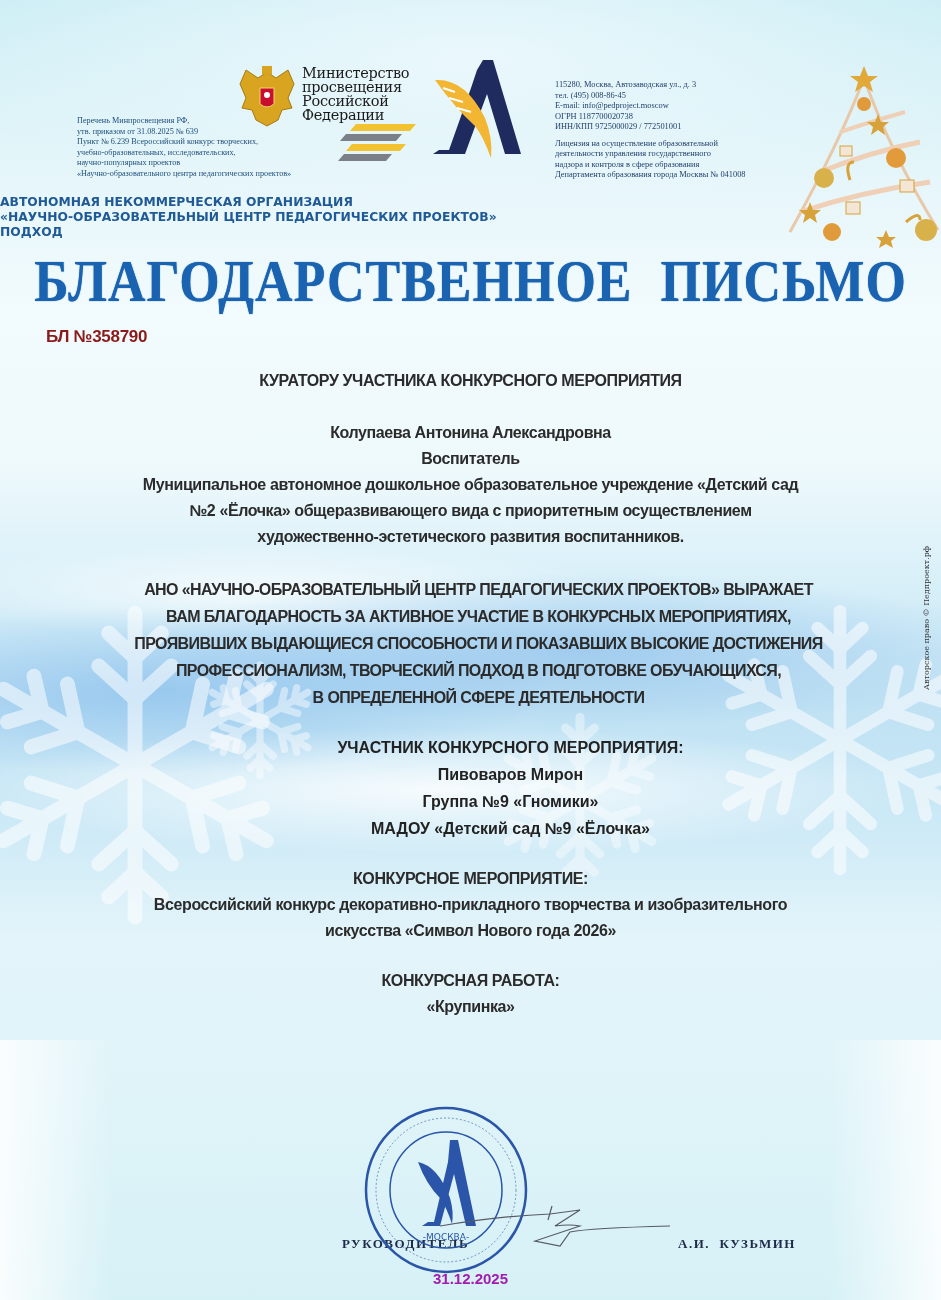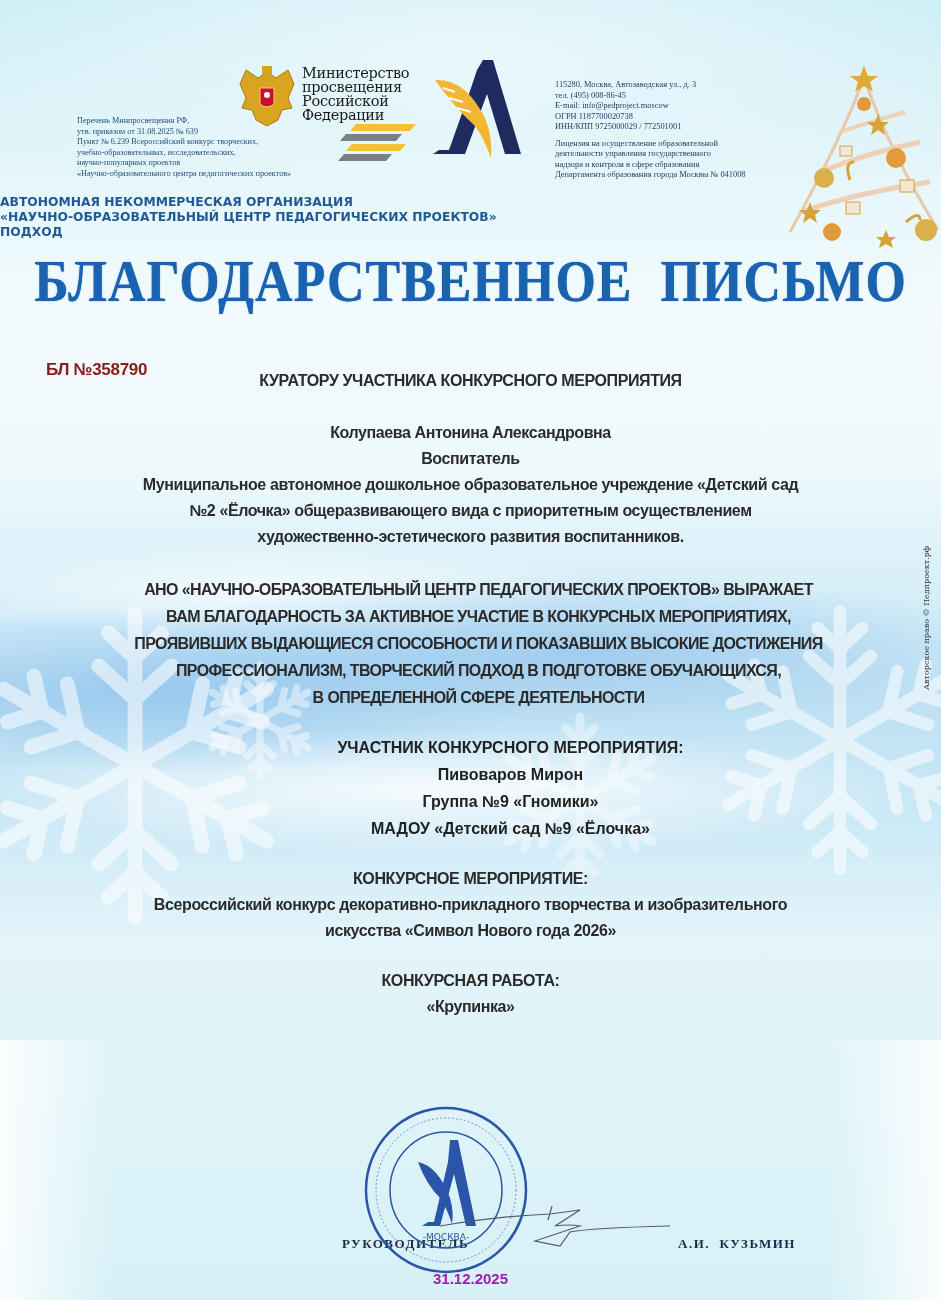--- a/index.html
+++ b/index.html
@@ -54,21 +54,20 @@
   .title {
     position: absolute; left: 0; top: 248px; width: 941px; text-align: center;
     font-family: "Liberation Serif", serif; font-weight: bold; font-size: 52px; line-height: 60px;
     color: #1a63b0; letter-spacing: 1px; transform: scaleY(1.12); transform-origin: top center;
     text-shadow: 0 0 1px #1a63b0;
   }
   .number {
     position: absolute; left: 46px; top: 327px;
     font-family: "Liberation Sans", sans-serif; font-weight: bold; font-size: 17px; color: #8b1a1a;
     letter-spacing: -0.3px;
-    margin-top: 33px;
   }
   .block {
     position: absolute; left: 0; width: 941px; text-align: center; color: #2b2b2b;
     font-family: "Liberation Sans", sans-serif; font-weight: bold;
   }
   .condensed { font-size: 16px; line-height: 26px; letter-spacing: -0.4px; }
   .c-curator { top: 368px; }
   .c-person { top: 420px; }
   .c-thanks { top: 576px; line-height: 27px; font-size: 16px; letter-spacing: -0.6px; padding-left: 8px; }
   .c-participant { top: 734px; font-size: 16px; line-height: 27px; color: #222; padding-left: 40px; }

